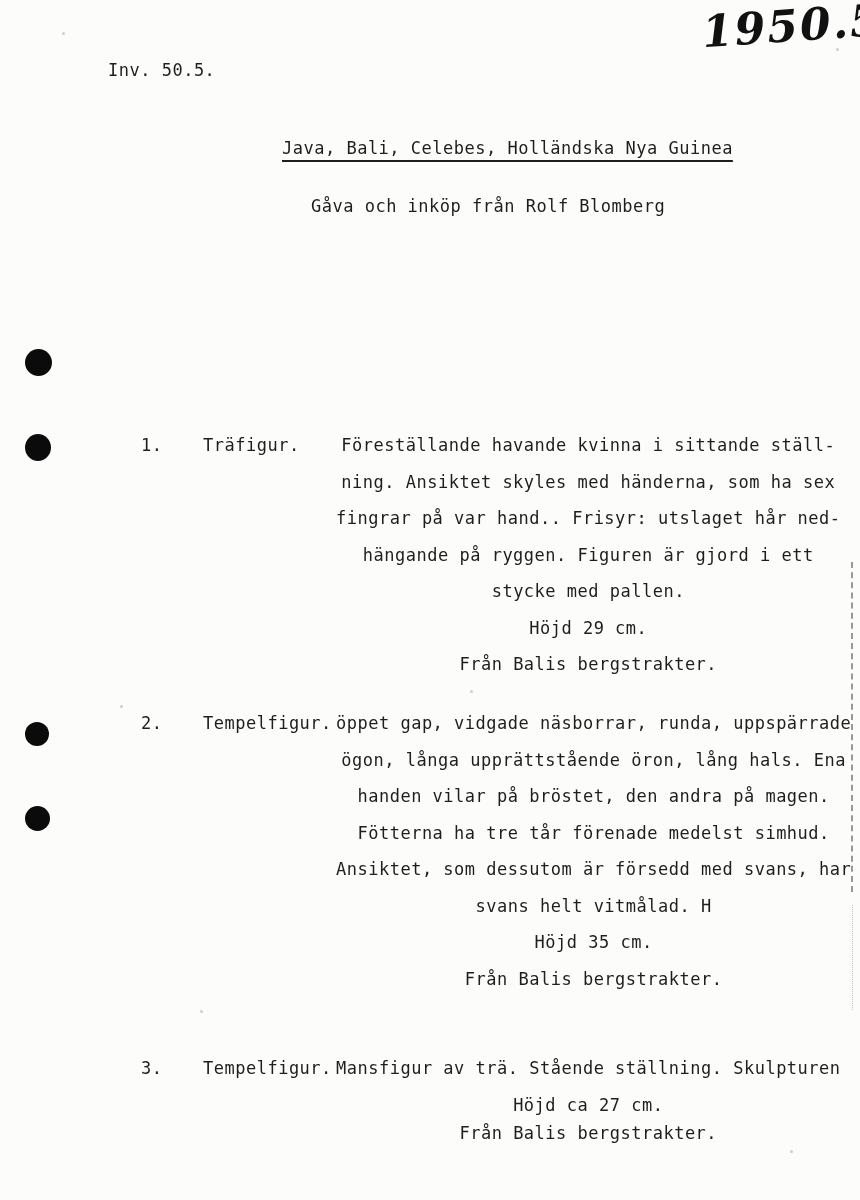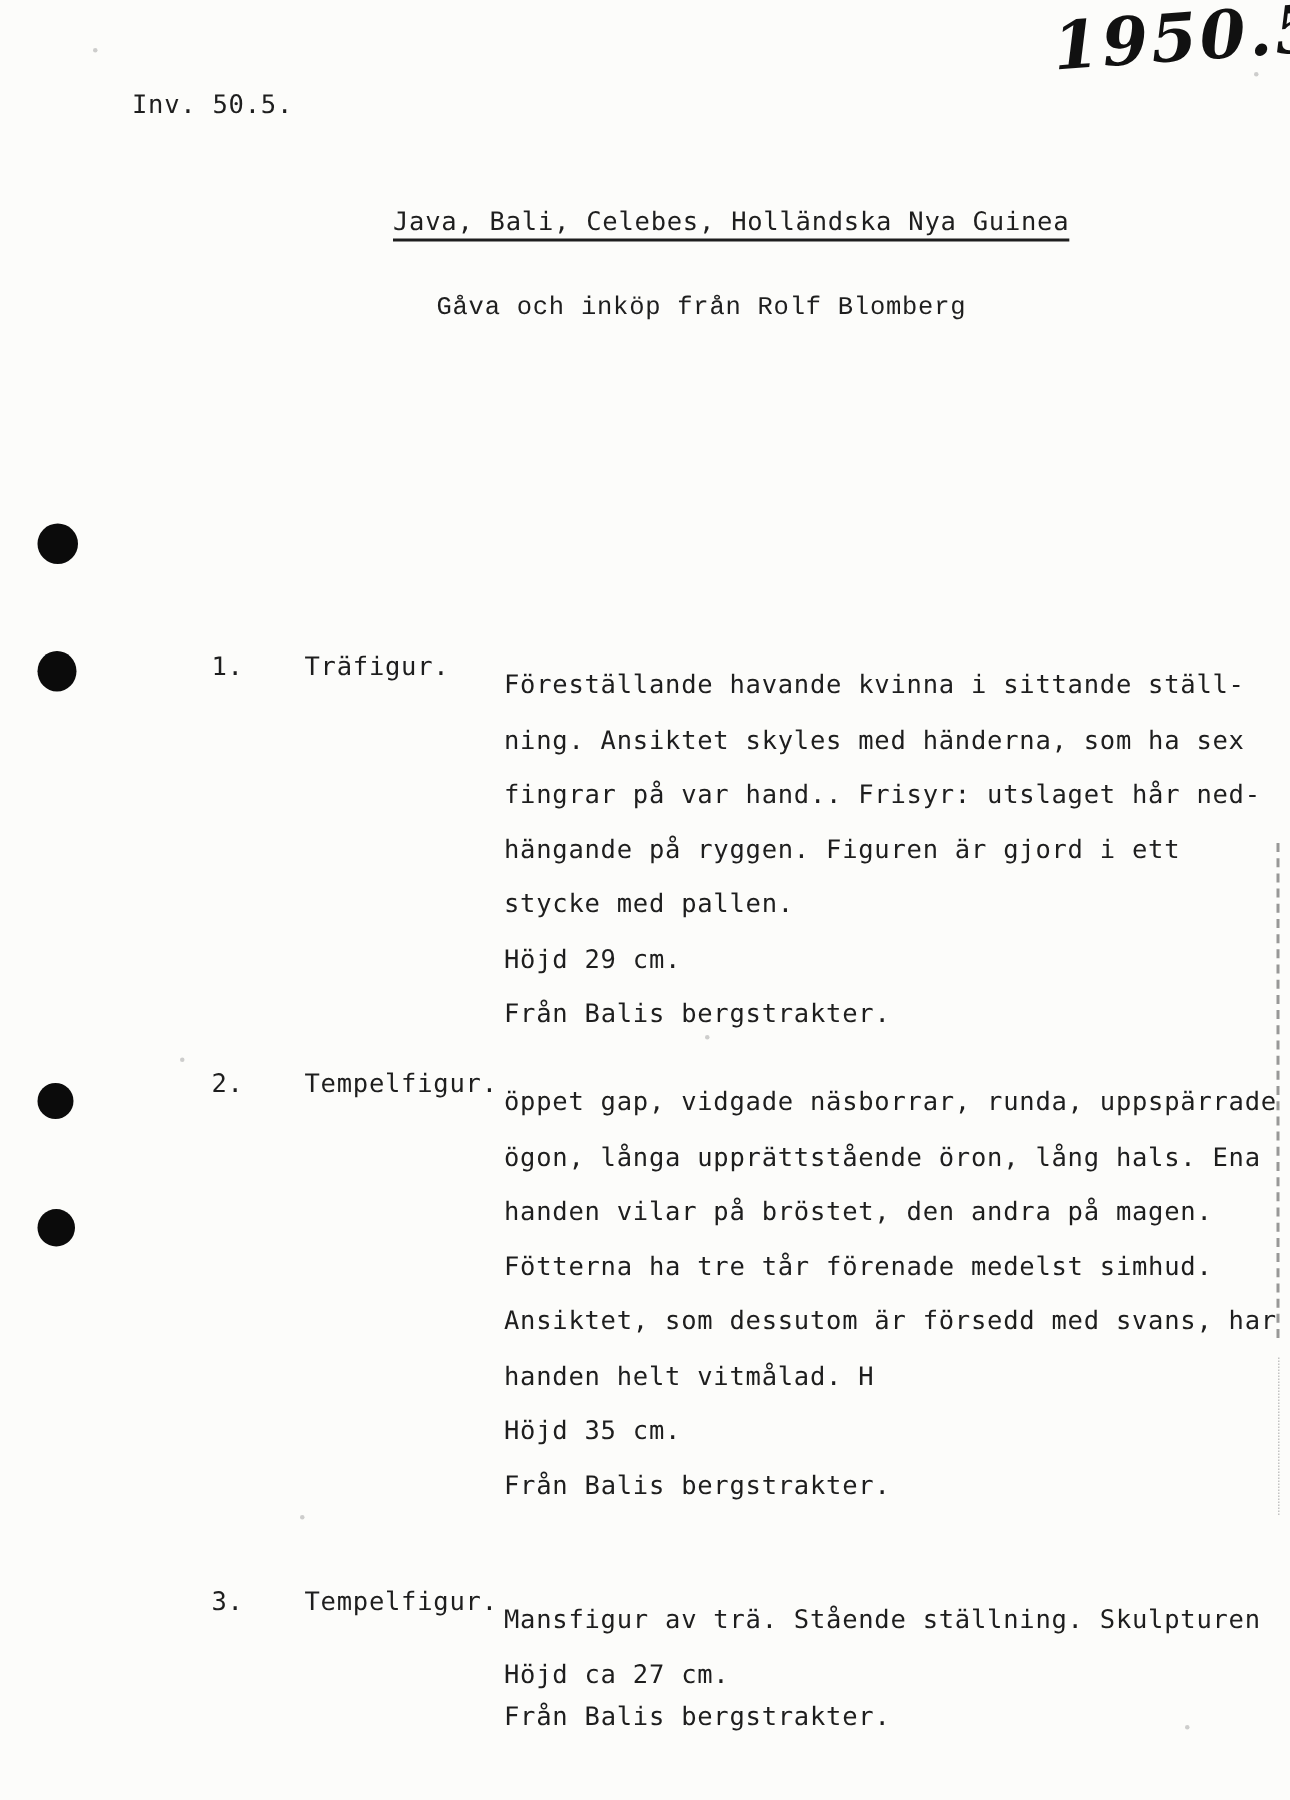--- a/index.html
+++ b/index.html
@@ -7,38 +7,38 @@
     position:relative;
     width:860px; height:1200px;
     margin:0 auto;
     background:#fcfcfa;
     overflow:hidden;
     font-family:"DejaVu Sans Mono", monospace;
     color:#1e1e1e;
     font-size:17px;
     letter-spacing:0.5px;
   }
-  .abs { position:absolute; white-space:nowrap; }
+  .abs { position:absolute; white-space:nowrap;margin-left:20px; }
   .handwritten {
     position:absolute; left:702px; top:0px;
     font-family:"DejaVu Serif", serif;
     font-style:italic; font-weight:600;
     font-size:44px; letter-spacing:2px;
     color:#111;
     transform:rotate(-4deg);
     white-space:nowrap;
   }
   .inv { left:88px; top:60px; }
   .title {
     left:262px; top:138px;
     text-decoration:underline;
     text-underline-offset:6px;
     text-decoration-thickness:1.5px;
   }
-  .subtitle { left:291px; top:196px;font-family:Liberation Mono, monospace; }
+  .subtitle { left:291px; top:196px; }
   .hole {
     position:absolute;
     background:#0b0b0b;
     border-radius:50%;
   }
   .hole-1 { left:25px; top:349px; width:27px; height:27px; }
   .hole-2 { left:25px; top:434px; width:26px; height:27px; }
   .hole-3 { left:25px; top:722px; width:24px; height:24px; }
   .hole-4 { left:25px; top:806px; width:25px; height:25px; }
   .artifact-line-1 {
@@ -52,21 +52,21 @@
   .speck { position:absolute; width:3px; height:3px; border-radius:50%; background:rgba(40,40,40,0.22); }
   .entry { position:absolute; left:0; width:860px; }
   .entry-1 { top:427px; }
   .entry-2 { top:705px; }
   .entry-3 { top:1050px; }
   .entry .num   { position:absolute; left:141px; top:0; line-height:36.5px; }
   .entry .label {
     position:absolute; left:203px; top:0; line-height:36.5px;
     text-underline-offset:5px; text-decoration-thickness:1.5px;
   }
-  .entry .desc  { position:absolute; left:336px; top:12px; }
+  .entry .desc  { position:absolute; left:336px; top:0;text-align:center; }
   .entry .line  { line-height:36.5px; white-space:nowrap; }
   .entry-3 .origin-line { margin-top:-8px; }
   .u {
     text-underline-offset:5px;
     text-decoration-thickness:1.5px;
   }
 </style>
 </head>
 <body>
 
@@ -112,21 +112,21 @@
 
     <div class="entry entry-2">
       <div class="num">2.</div>
       <div class="label">Tempelfigur.</div>
       <div class="desc">
           <div class="line">öppet gap, vidgade näsborrar, runda, uppspärrade</div>
           <div class="line">ögon, långa upprättstående öron, lång hals. Ena</div>
           <div class="line">handen vilar på bröstet, den andra på magen.</div>
           <div class="line">Fötterna ha tre tår förenade medelst simhud.</div>
           <div class="line">Ansiktet, som dessutom är försedd med svans, har</div>
-          <div class="line">handen helt vitmålad. H</div>
+          <div class="line">svans helt vitmålad. H</div>
           <div class="line">Höjd 35 cm.</div>
           <div class="line origin-line"><span>Från </span><span class="u">Balis bergstrakter</span><span>.</span></div>
         </div>
     </div>
 
     <div class="entry entry-3">
       <div class="num">3.</div>
       <div class="label">Tempelfigur.</div>
       <div class="desc">
           <div class="line">Mansfigur av trä. Stående ställning. Skulpturen</div>

